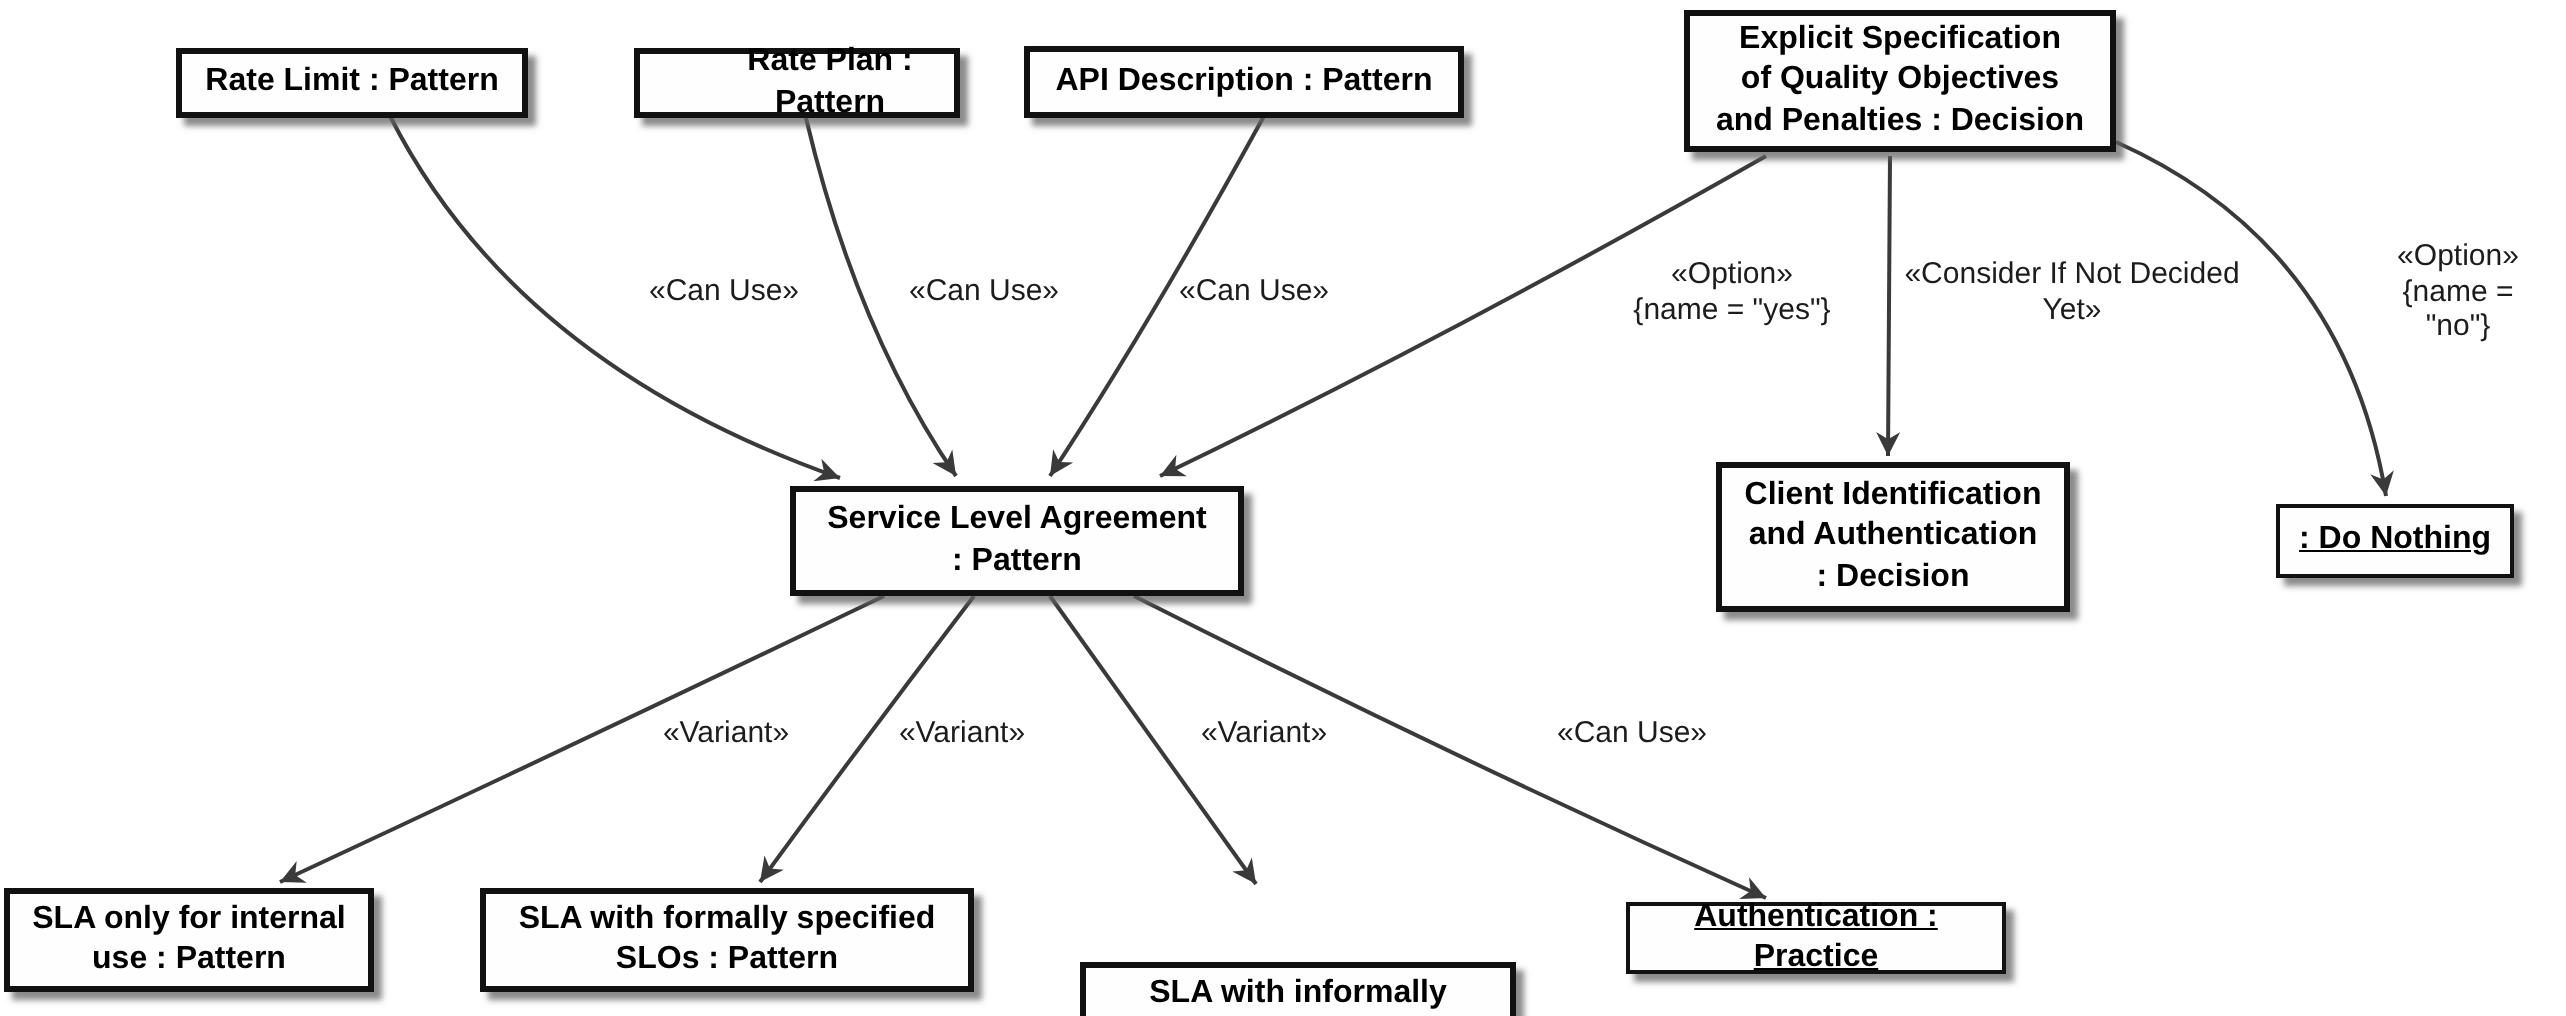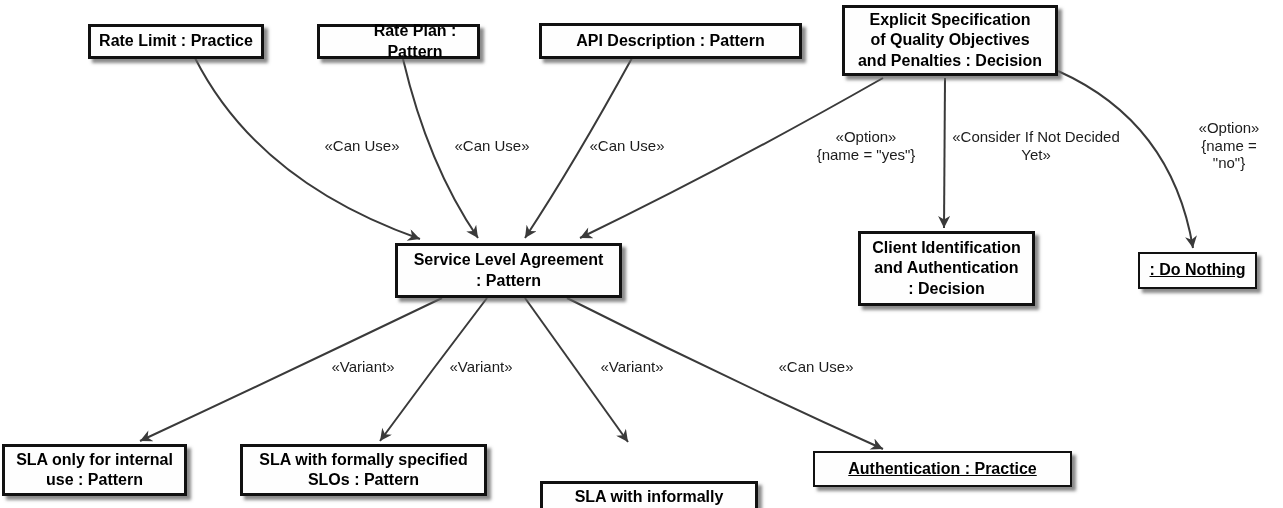--- a/index.html
+++ b/index.html
@@ -64,39 +64,39 @@
       <path d="M 883 78 Q 725 168 580 238" marker-end="url(#arrow)"></path>
       <path d="M 945 78 L 944 228" marker-end="url(#arrow)"></path>
       <path d="M 1058 71 Q 1172 122 1193 248" marker-end="url(#arrow)"></path>
       <path d="M 442 298 Q 288 372 140 441" marker-end="url(#arrow)"></path>
       <path d="M 487 298 Q 432 370 380 441" marker-end="url(#arrow)"></path>
       <path d="M 525 298 Q 578 372 628 442" marker-end="url(#arrow)"></path>
       <path d="M 567 298 Q 725 378 883 449" marker-end="url(#arrow)"></path>
     </g>
   </svg>
 
-  <div class="node" style="left:88px;  top:24px;  width:176px; height:35px;">Rate Limit : Practice</div>
+  <div class="node" style="left:88px;  top:24px;  width:176px; height:35px;">Rate Limit : Pattern</div>
   <div class="node" style="left:317px; top:24px;  width:163px; height:35px;padding-left:33px;">Rate Plan : Pattern</div>
-  <div class="node" style="left:539px; top:23px;  width:263px; height:36px;">API Description : Pattern</div>
+  <div class="node" style="left:512px; top:23px;  width:220px; height:36px;">API Description : Pattern</div>
   <div class="node" style="left:395px; top:243px; width:227px; height:55px;">Service Level Agreement
 : Pattern</div>
   <div class="node" style="left:842px; top:5px;   width:216px; height:71px;">Explicit Specification
 of Quality Objectives
 and Penalties : Decision</div>
   <div class="node" style="left:858px; top:231px; width:177px; height:75px;">Client Identification
 and Authentication
 : Decision</div>
   <div class="node thin" style="left:1138px; top:252px; width:119px; height:37px;">: Do Nothing</div>
   <div class="node" style="left:2px;   top:444px; width:185px; height:52px;">SLA only for internal
 use : Pattern</div>
   <div class="node" style="left:240px; top:444px; width:247px; height:52px;">SLA with formally specified
 SLOs : Pattern</div>
   <div class="node" style="left:540px; top:445px; width:218px; height:53px;margin-top:36px;">SLA with informally
 specified SLOs : Pattern</div>
-  <div class="node thin" style="left:813px; top:451px; width:259px; height:36px;">Authentication : Practice</div>
+  <div class="node thin" style="left:813px; top:451px; width:190px; height:36px;">Authentication : Practice</div>
 
   <div class="edge-label" style="left:362px;  top:146px;">«Can Use»</div>
   <div class="edge-label" style="left:492px;  top:146px;">«Can Use»</div>
   <div class="edge-label" style="left:627px;  top:146px;">«Can Use»</div>
   <div class="edge-label" style="left:866px;  top:146px;">«Option»
 {name = "yes"}</div>
   <div class="edge-label" style="left:1036px; top:146px;">«Consider If Not Decided
 Yet»</div>
   <div class="edge-label" style="left:1229px; top:146px;">«Option»
 {name = "no"}</div>

